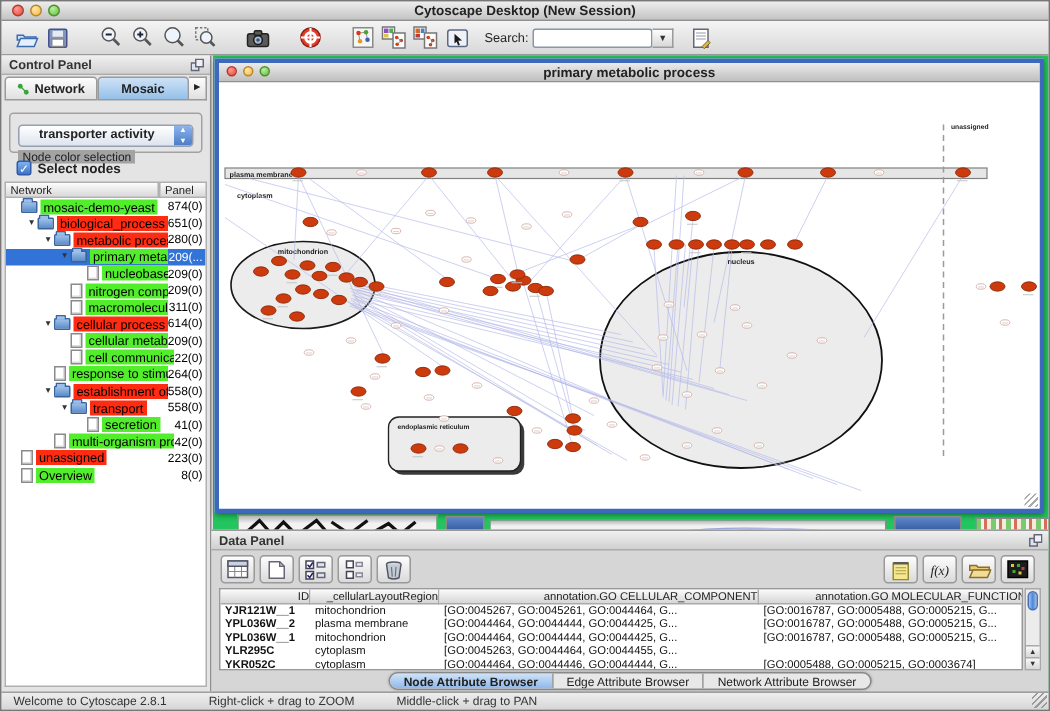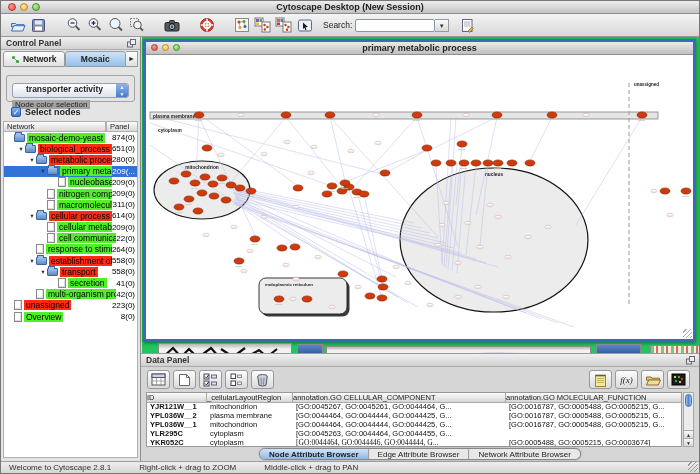--- a/index.html
+++ b/index.html
@@ -72,21 +72,21 @@
   .thumb.mosaic{background:repeating-linear-gradient(90deg,#7ac96f 0 3px,#eef6ea 3px 5px,#d96c5a 5px 7px,#f2ecd8 7px 10px);}
 
   
   .data-panel{position:absolute;left:140px;right:0;top:352px;bottom:12px;background:#d6d6d6;border-top:1px solid #9a9a9a;}
   .dp-header{height:13px;background:linear-gradient(#f0f0f0,#d0d0d0);border-bottom:1px solid #ababab;font-size:8.5px;font-weight:700;color:#333;padding-left:5px;line-height:12px;position:relative;}
   .dp-toolbar{position:absolute;top:16px;left:6px;right:6px;height:20px;display:flex;align-items:flex-start;}
   .dp-btn{width:23px;height:19px;border:1px solid #9a9a9a;border-radius:3px;background:linear-gradient(#fdfdfd,#dadada);margin-right:3px;display:flex;align-items:center;justify-content:center;flex:none;}
   .dp-right{margin-left:auto;display:flex;}
   .dp-table{position:absolute;top:38px;left:5px;right:17px;bottom:14px;background:#fff;border:1px solid #999;overflow:hidden;}
   .dt-head{display:flex;height:10px;}
-  .dt-hcell{background:linear-gradient(#fbfbfb,#d6d6d6);border-right:1px solid #aaa;border-bottom:1px solid #aaa;font-size:7.5px;line-height:9px;text-align:left;color:#222;overflow:hidden;white-space:nowrap;flex:none;}
+  .dt-hcell{background:linear-gradient(#fbfbfb,#d6d6d6);border-right:1px solid #aaa;border-bottom:1px solid #aaa;font-size:7.5px;line-height:9px;text-align:right;color:#222;overflow:hidden;white-space:nowrap;flex:none;}
   .dt-row{display:flex;height:8.9px;}
   .dt-cell{font-size:7.5px;line-height:8.8px;padding-left:3px;overflow:hidden;white-space:nowrap;flex:none;color:#111;}
   .dt-cell.id{font-weight:700;}
   .dp-scroll{position:absolute;top:38px;right:5px;width:11px;bottom:14px;background:#ececec;border:1px solid #a8a8a8;}
   .dp-thumb{position:absolute;top:1px;left:1px;right:1px;height:13px;border-radius:4px;background:linear-gradient(90deg,#9cc2ee,#4e86d8,#9cc2ee);border:1px solid #4a70b0;}
   .dp-arr{position:absolute;left:0;right:0;height:8px;font-size:5px;text-align:center;color:#333;background:linear-gradient(#f8f8f8,#d8d8d8);border-top:1px solid #aaa;line-height:8px;}
   .dp-arr.up{bottom:8px;}.dp-arr.down{bottom:0;}
   .dp-tabs{position:absolute;bottom:1px;left:50%;transform:translateX(-50%);display:flex;height:12px;border:1px solid #888;border-radius:7px;overflow:hidden;background:#e8e8e8;box-shadow:0 0 2px rgba(0,0,0,.3);}
   .dp-tab{padding:0 9px;font-size:8px;line-height:11px;color:#222;border-right:1px solid #999;white-space:nowrap;}
   .dp-tab:last-child{border-right:none;}
@@ -729,21 +729,21 @@
             <div class="dt-cell" style="width: 179px;">[GO:0016787, GO:0005488, GO:0005215, G...</div>
           </div>
           <div class="dt-row">
             <div class="dt-cell id" style="width: 60px;">YLR295C</div>
             <div class="dt-cell" style="width: 86px;">cytoplasm</div>
             <div class="dt-cell" style="width: 213px;">[GO:0045263, GO:0044464, GO:0044455, G...</div>
           </div>
           <div class="dt-row">
             <div class="dt-cell id" style="width: 60px;">YKR052C</div>
             <div class="dt-cell" style="width: 86px;">cytoplasm</div>
-            <div class="dt-cell" style="width: 213px; font-family: Liberation Serif, serif;">[GO:0044464, GO:0044446, GO:0044444, G...</div>
+            <div class="dt-cell" style="width: 213px;">[GO:0044464, GO:0044446, GO:0044444, G...</div>
             <div class="dt-cell" style="width: 179px;">[GO:0005488, GO:0005215, GO:0003674]</div>
           </div>
         </div>
     </div>
     <div class="dp-scroll">
       <div class="dp-thumb"></div>
       <div class="dp-arr up">▲</div>
       <div class="dp-arr down">▼</div>
     </div>
     <div class="dp-tabs">

